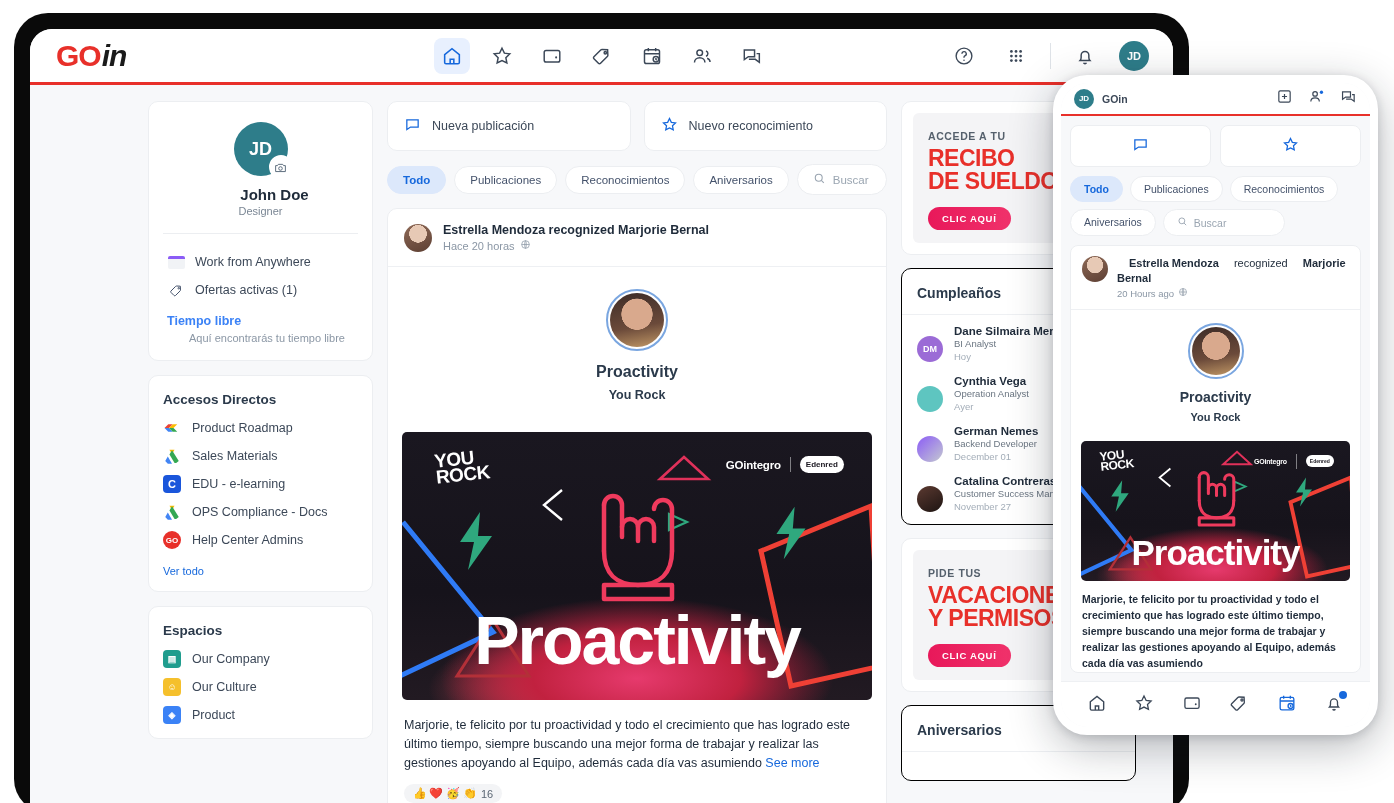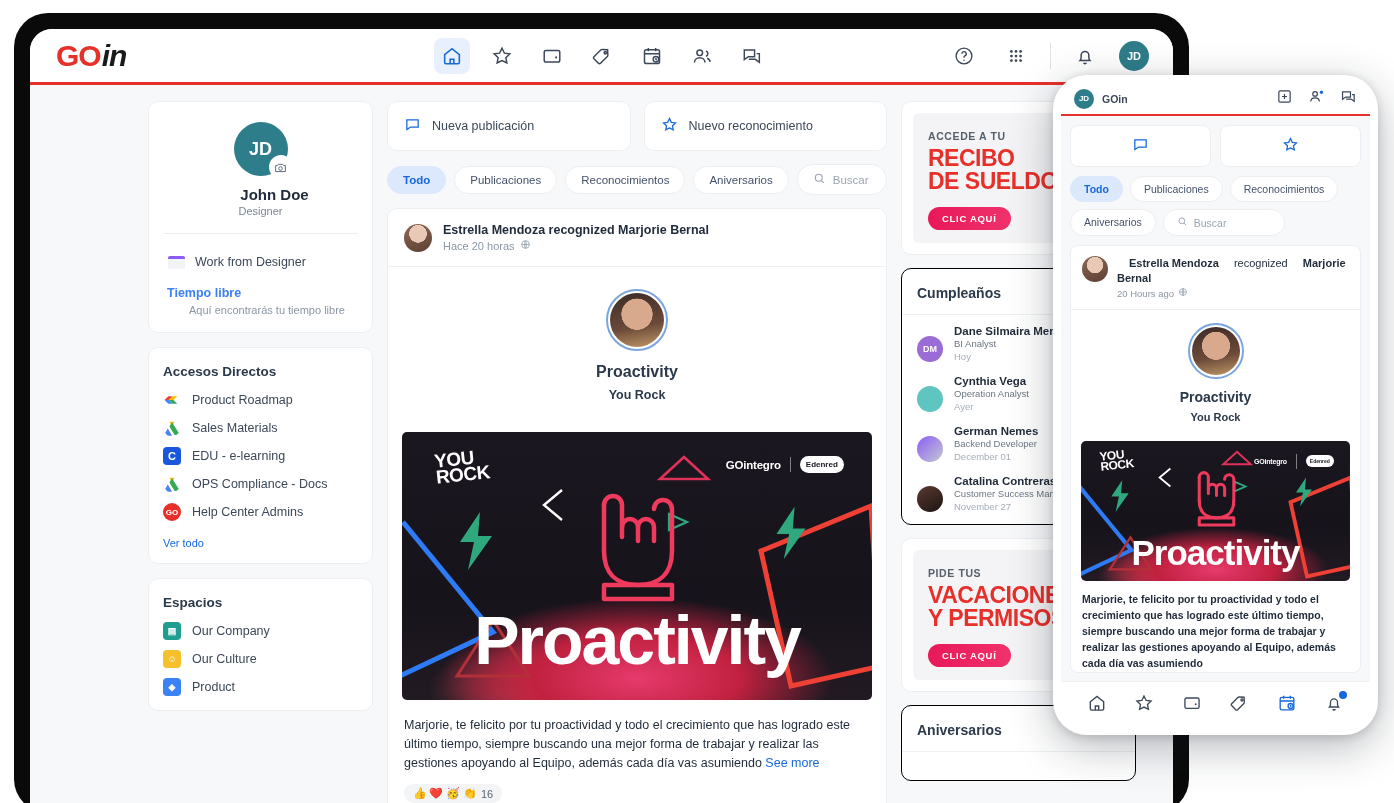--- a/index.html
+++ b/index.html
@@ -350,21 +350,30 @@
               </div>
             </div>
             <div class="pf-name">John Doe</div>
             <div class="pf-role">Designer</div>
           </div>
           <div class="pf-links">
             <div class="pf-link">
               <span class="ico">
                     <span class="mini-card-ico"></span>
                   </span>
-              <span>Work from Designer</span>
+              <span>Work from Anywhere</span>
+            </div>
+            <div class="pf-link">
+              <span class="ico">
+                <svg viewBox="0 0 24 24" width="15" height="15" fill="none" stroke="#44526b" stroke-width="1.6">
+                      <path d="M3.2 12.8l7.4-7.4a2 2 0 0 1 1.5-.6l6 .3.3 6a2 2 0 0 1-.6 1.5l-7.4 7.4a1.6 1.6 0 0 1-2.3 0l-4.9-4.9a1.6 1.6 0 0 1 0-2.3z"></path>
+                      <circle cx="15.6" cy="8.4" r="1.2"></circle>
+                    </svg>
+              </span>
+              <span>Ofertas activas (1)</span>
             </div>
             <div class="pf-free">
               <div class="pf-free-t">Tiempo libre</div>
               <div class="pf-free-s">Aquí encontrarás tu tiempo libre</div>
             </div>
           </div>
         </div>
 
         <div class="card">
           <div class="sec-title">Accesos Directos</div>

